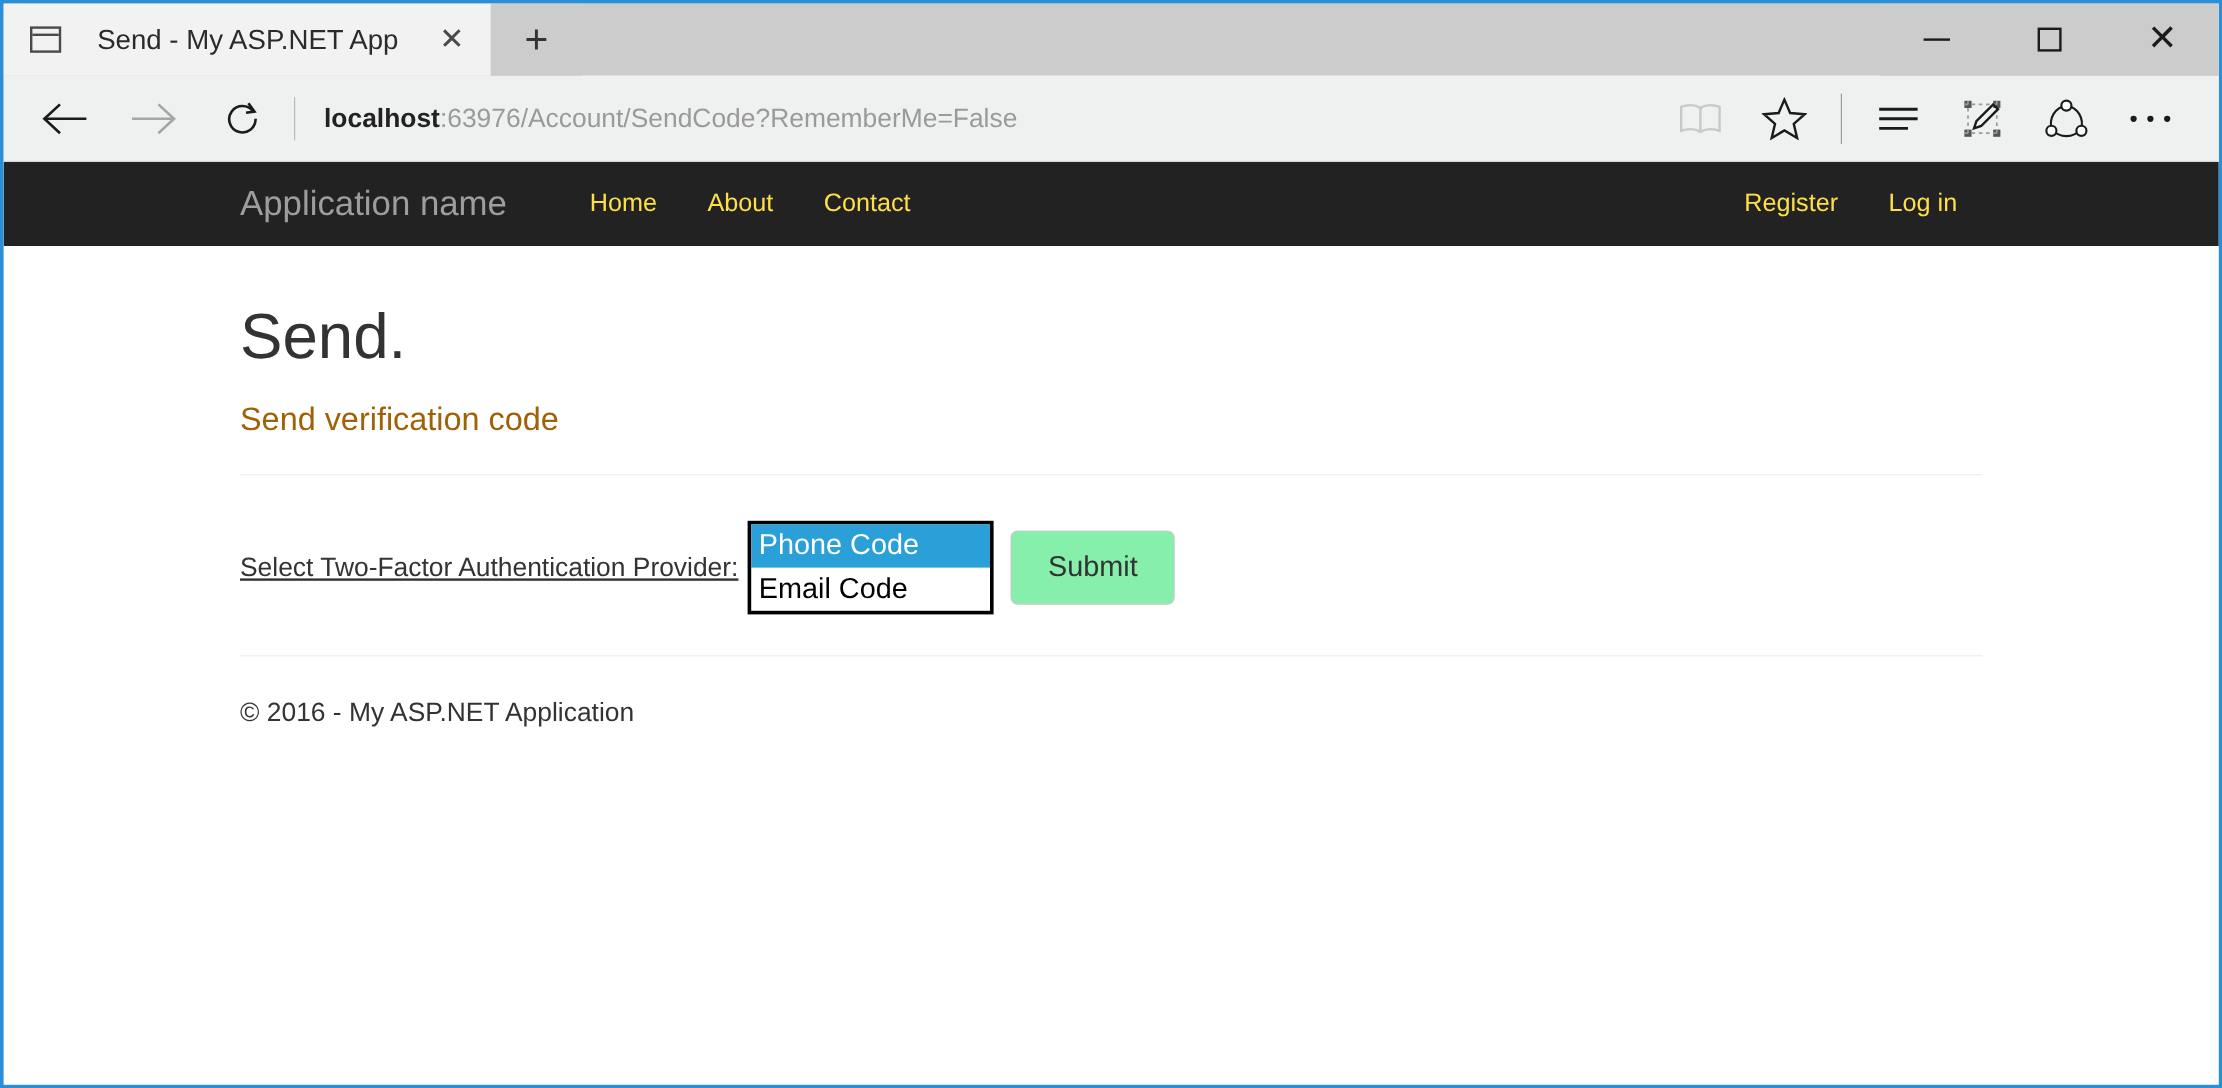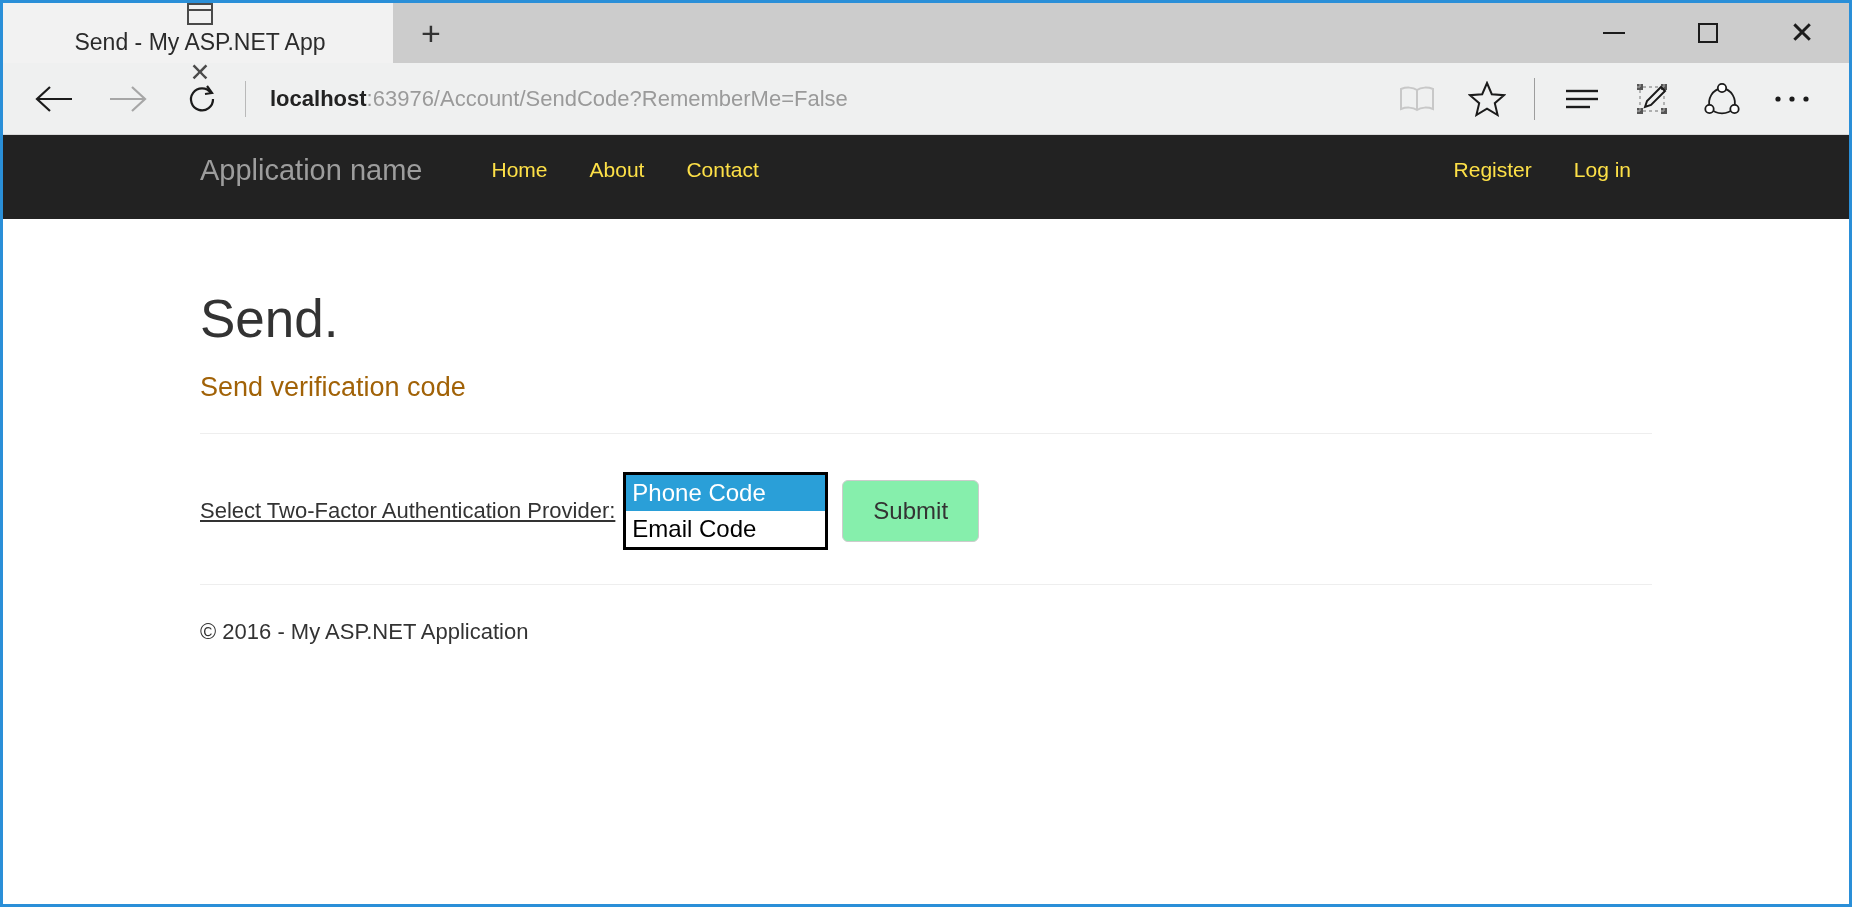--- a/index.html
+++ b/index.html
@@ -25,27 +25,26 @@
   .titlebar {
     height: 60px;
     background: #cccccc;
     display: flex;
     align-items: stretch;
     position: relative;
   }
   .tab {
     display: flex;
     align-items: center;
-    gap: 4px;
+    gap: 30px;
     background: #f2f2f2;
     height: 60px;
     padding: 0 18px 0 22px;
     box-sizing: border-box;
     min-width: 390px;
-    flex-direction: column;
   }
   .tab-favicon {
     width: 26px; height: 22px;
     border: 2px solid #4a4a4a;
     box-sizing: border-box;
     position: relative;
     flex: 0 0 auto;
   }
   .tab-favicon::after {
     content: "";
@@ -143,21 +142,21 @@
     margin: 0 12px;
     flex: 0 0 auto;
   }
 
   
   .site-nav {
     height: 70px;
     background: #222222;
     display: flex;
     align-items: center;
-    padding: 0 0 14px 0;
+    padding: 0 0 0 0;
   }
   .site-nav-inner {
     width: 1452px;
     margin: 0 auto;
     display: flex;
     align-items: center;
     height: 70px;
   }
   .brand {
     font-size: 29px;
@@ -173,22 +172,22 @@
   }
   .nav-right {
     margin-left: auto;
     display: flex;
     align-items: center;
   }
 
   
   .content {
     width: 1452px;
-    margin: 12px auto;
-    padding-top: 40px;
+    margin: 0 auto;
+    padding-top: 28px;
     box-sizing: border-box;
   }
   h1.page-title {
     font-size: 53px;
     font-weight: normal;
     color: #333333;
     margin: 18px 0 0 0;
     line-height: 1.15;
   }
   h4.page-subtitle {

